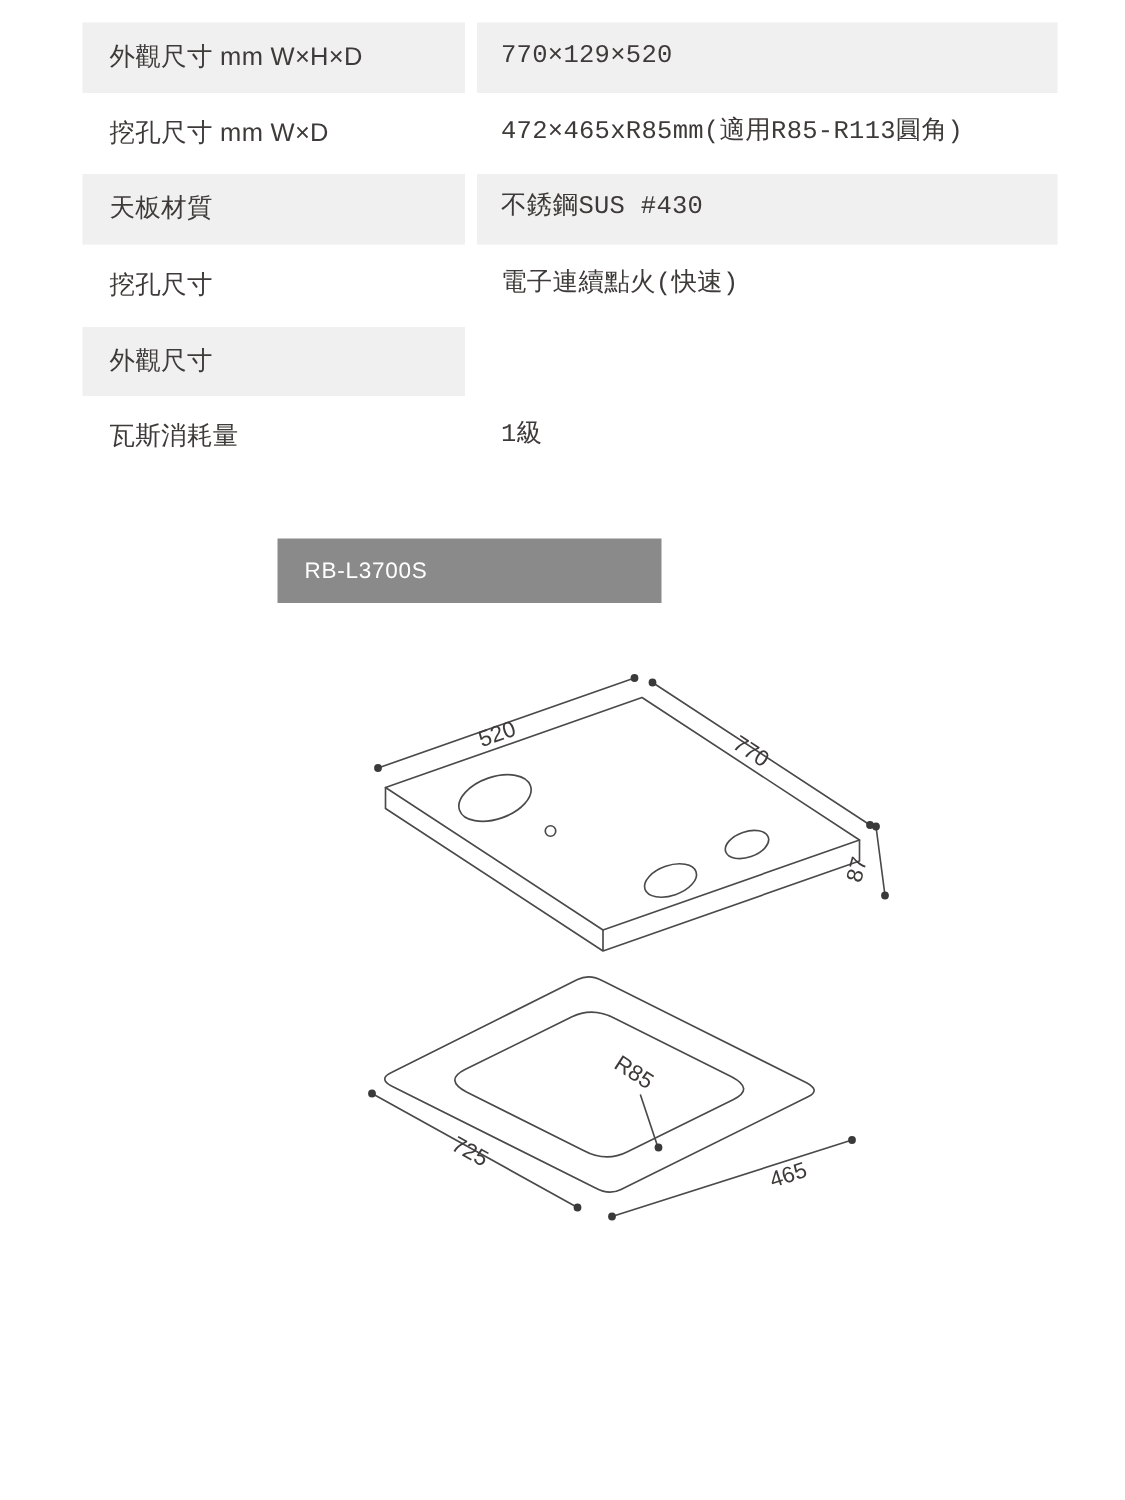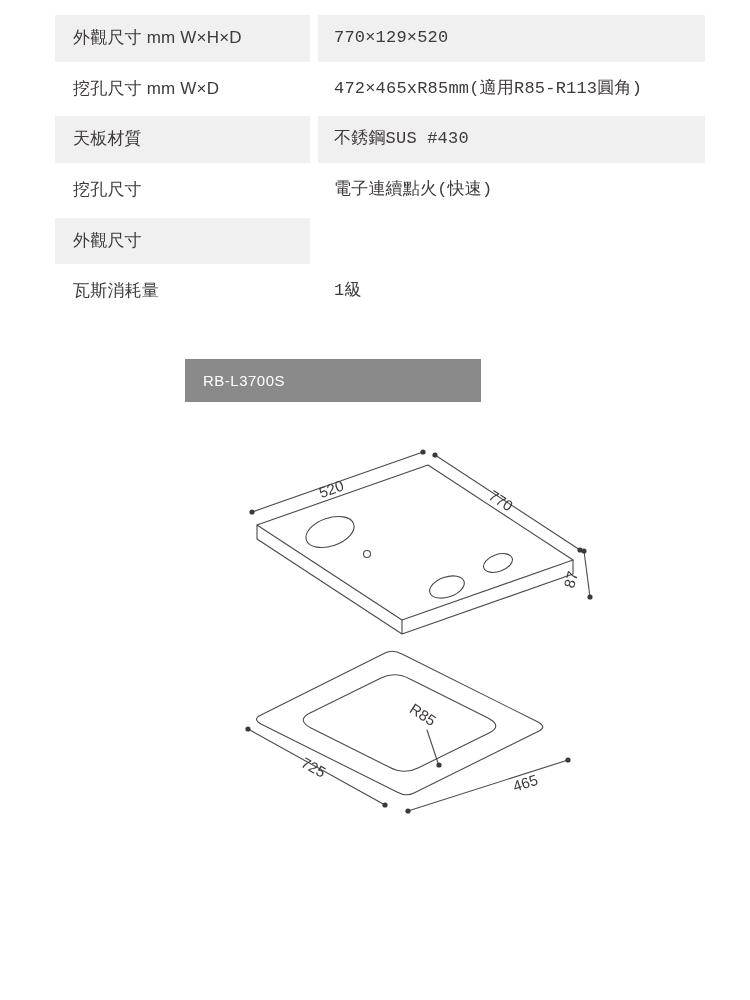--- a/index.html
+++ b/index.html
@@ -21,21 +21,21 @@
     width: 255px; flex: 0 0 255px; padding: 11px 18px; margin-right: 8px;
   }
   .cell-value { flex: 1 1 auto; padding: 11px 16px; font-family: Liberation Mono, monospace; }
   .spec-row:nth-child(odd) .cell-label,
   .spec-row:nth-child(odd) .cell-value {
     background: var(--row-shade, #f0f0f0);
   }
 
   
   .model-tab {
-    display: block; width: 296px; height: 43px;
+    display: block; width: 256px; height: 43px;
     margin: 44px 0 0 130px; padding: 0 0 0 18px;
     background: var(--model-tab-bg, #8a8a8a);
     color: #ffffff; font-size: 15px; line-height: 43px; letter-spacing: 0.5px;
     border: none; text-align: left; cursor: pointer;
     font-family: inherit;
   }
 
   
   .diagram-wrap { margin: 45px 0 0 170px; width: 390px; height: 385px; }
   .diagram-wrap svg { display: block; }

